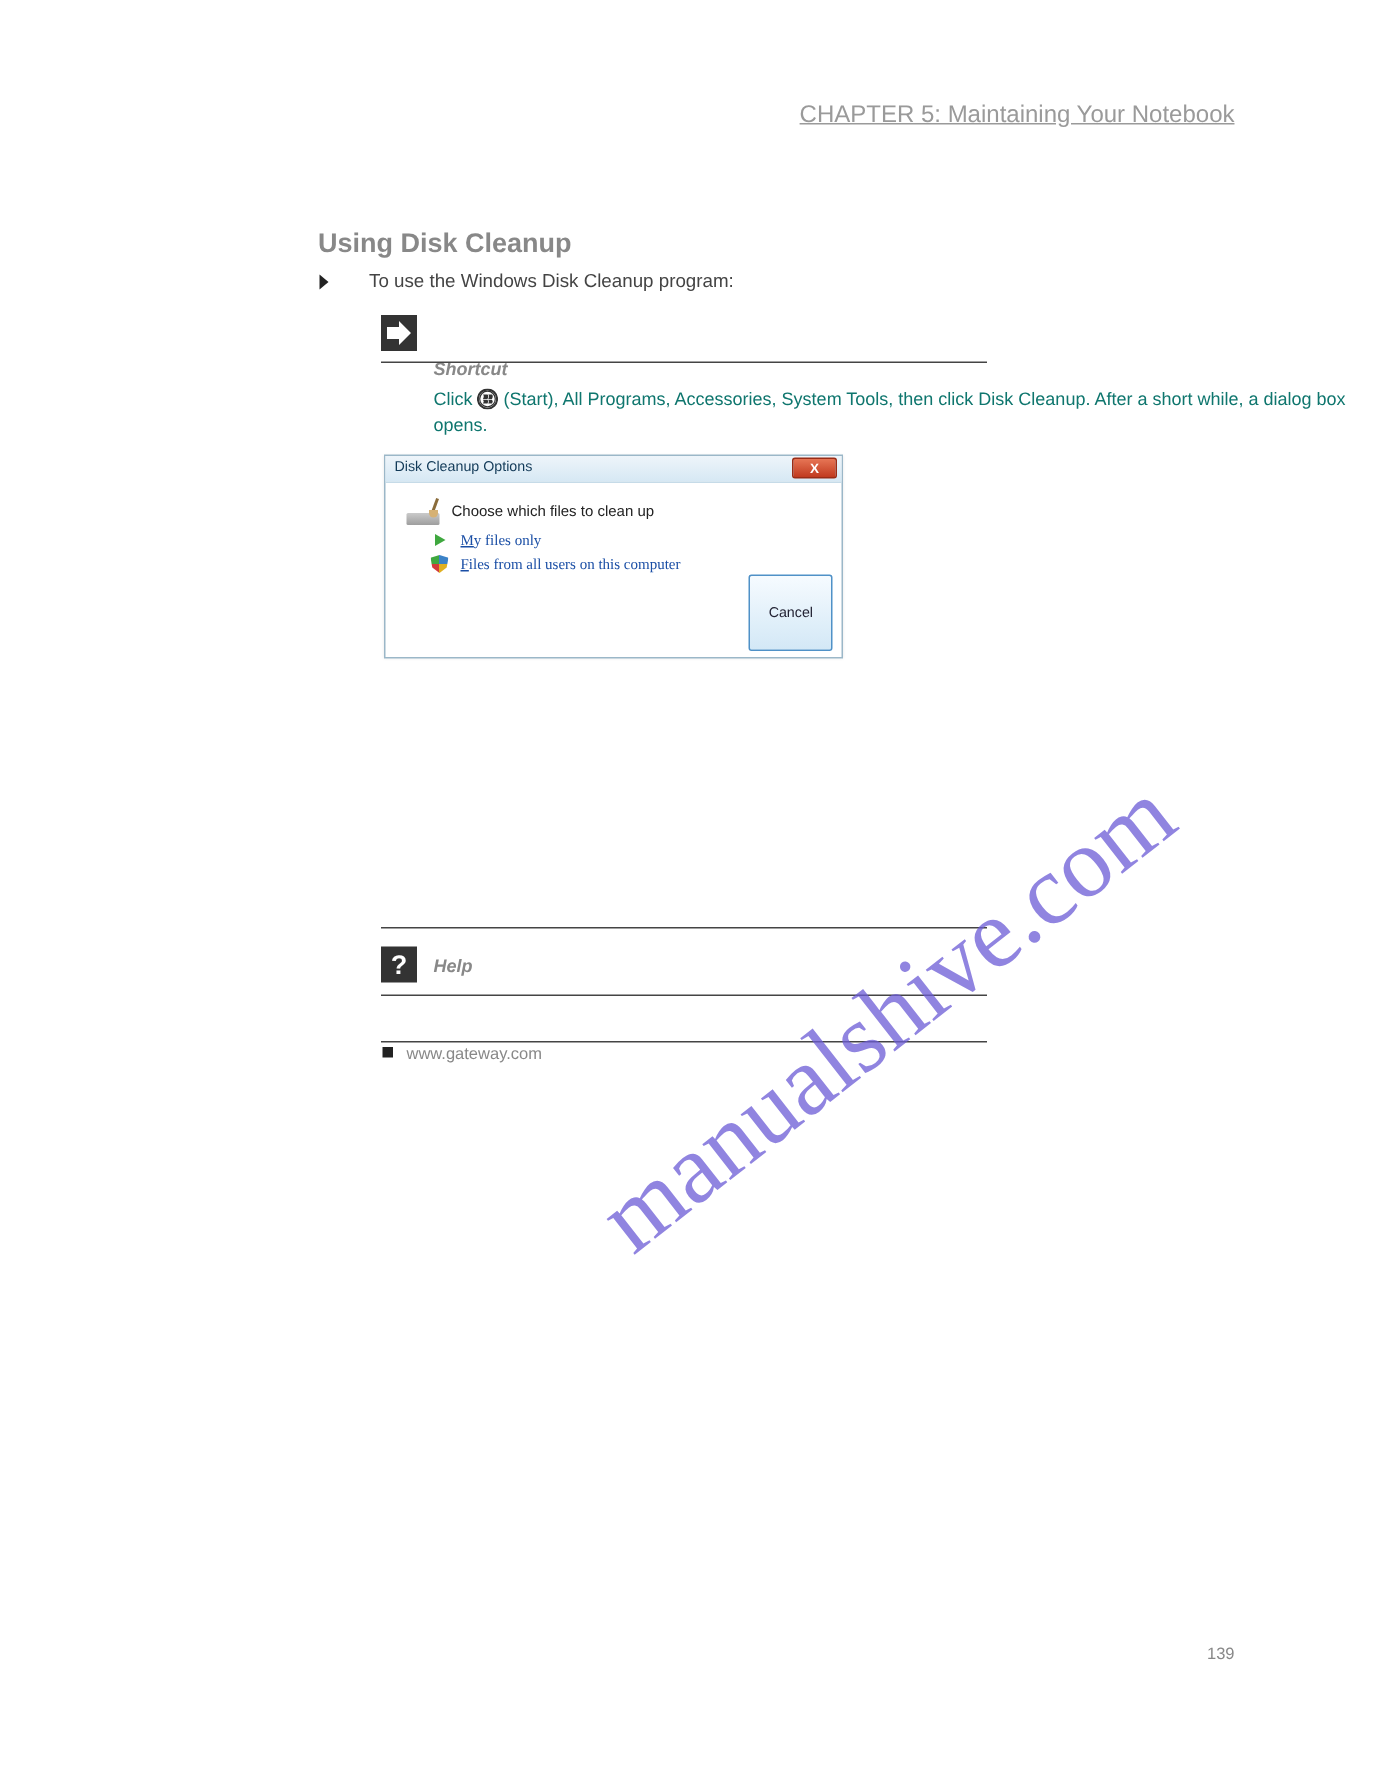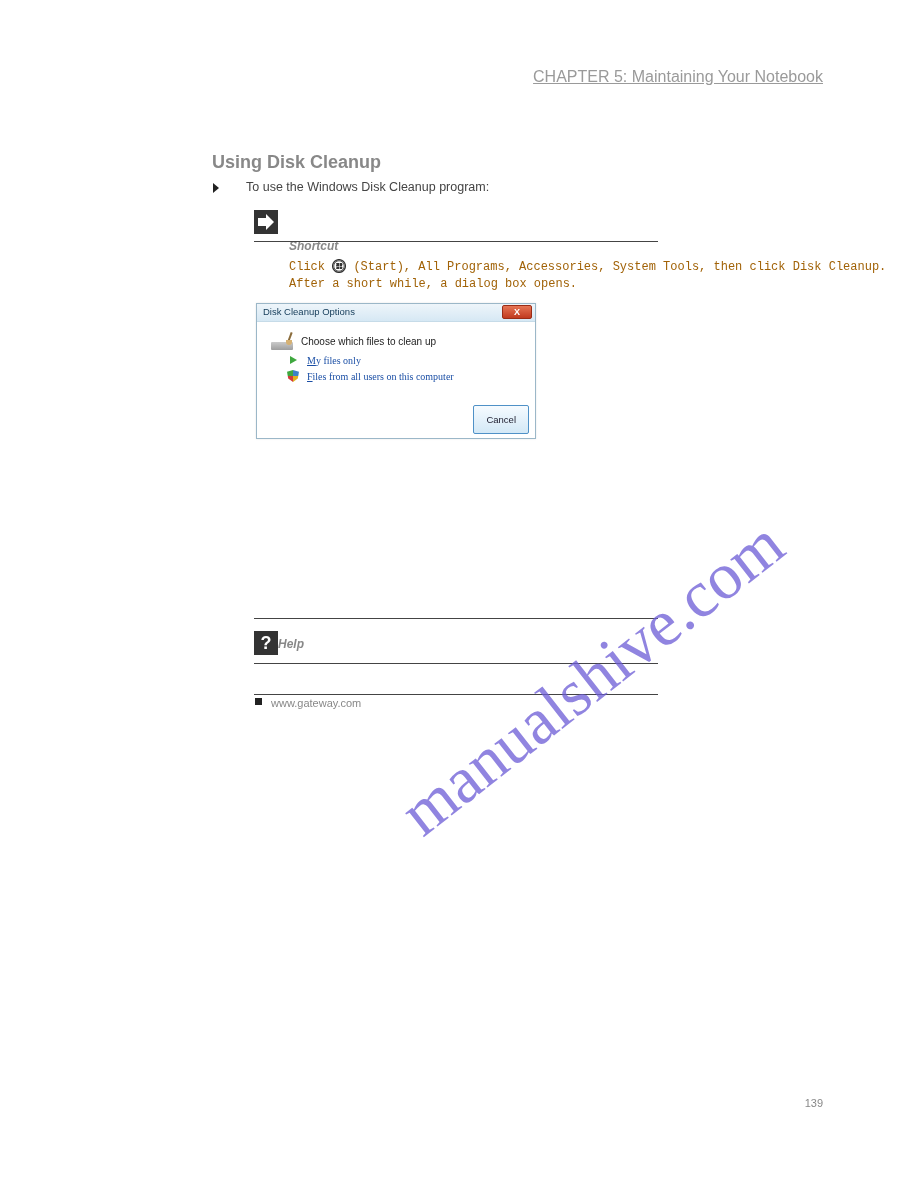--- a/index.html
+++ b/index.html
@@ -66,33 +66,32 @@
     top: 216px;
     left: 289px;
     font-size: 12px;
     color: #444;
   }
   .shortcut-line2 {
     position: absolute;
     top: 259px;
     left: 289px;
     font-size: 12px;
-    color: #a16207;
-    font-family: Liberation Mono, monospace;
+    color: #0f766e;
   }
   .win-icon {
     display: inline-block;
     vertical-align: -3px;
   }
   
   .dlg {
     position: absolute;
     top: 303px;
     left: 256px;
-    width: 280px;
+    width: 306px;
     height: 136px;
     border: 1px solid #9bb7c8;
     background: #fff;
     box-shadow: 0 0 2px rgba(0,0,0,0.1);
   }
   .dlg-titlebar {
     height: 18px;
     background: linear-gradient(#eef5fa, #d6e8f4);
     border-bottom: 1px solid #c6dbe8;
     position: relative;
@@ -212,21 +211,21 @@
     clip-path: polygon(50% 0%, 100% 15%, 90% 70%, 50% 100%, 10% 70%, 0% 15%);
   }
   .dlg-footer {
     position: absolute;
     bottom: 4px;
     right: 6px;
   }
   .dlg-cancel {
     font-family: Tahoma, Arial, sans-serif;
     font-size: 9.5px;
-    padding: 8px 12px;
+    padding: 19px 12px;
     border: 1px solid #4f91c7;
     border-radius: 2px;
     background: linear-gradient(#f6fbff,#d3e8f6);
     color: #223;
     cursor: pointer;
   }
   
   .help-icon-box {
     position: absolute;
     top: 631px;
@@ -237,21 +236,21 @@
     display: flex;
     align-items: center;
     justify-content: center;
     color: #fff;
     font-weight: bold;
     font-size: 18px;
   }
   .help-text-line {
     position: absolute;
     top: 637px;
-    left: 278px;
+    left: 289px;
     font-size: 12px;
     color: #444;
   }
   .divider2 {
     position: absolute;
     top: 618px;
     left: 254px;
     width: 404px;
     border-top: 1.2px solid #444;
   }

